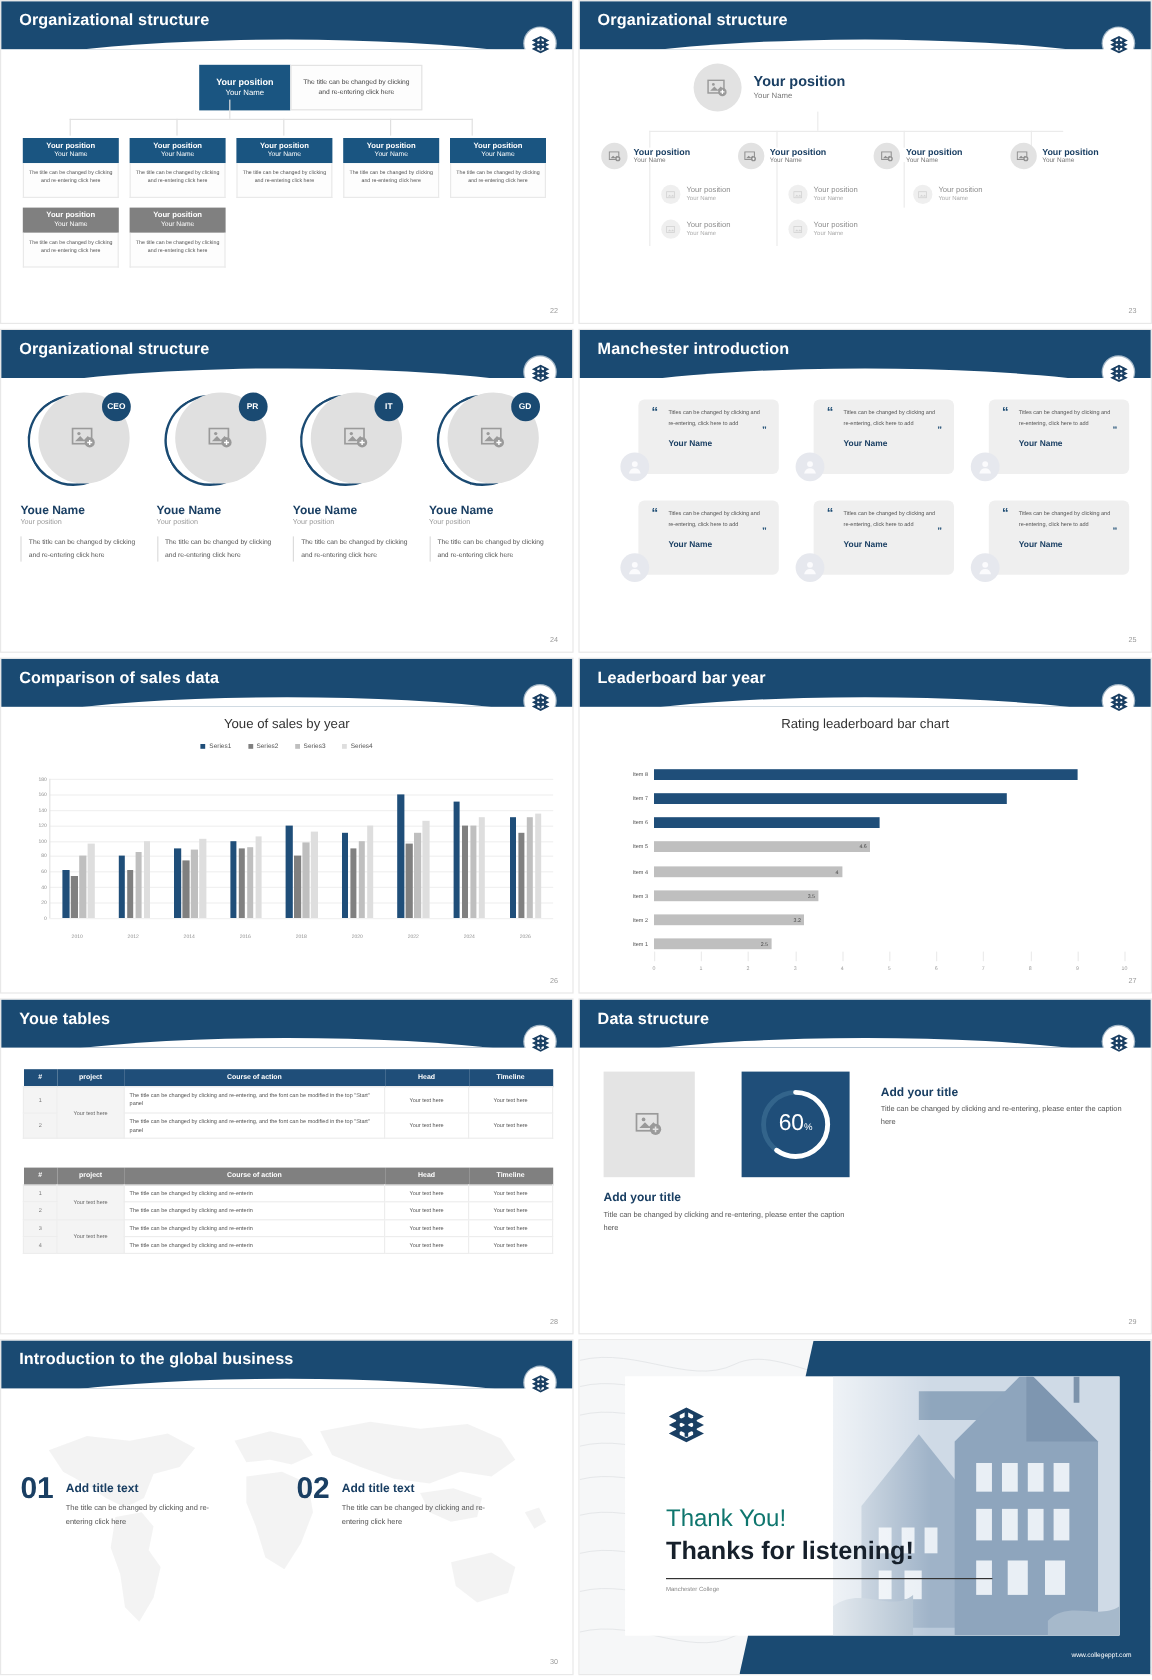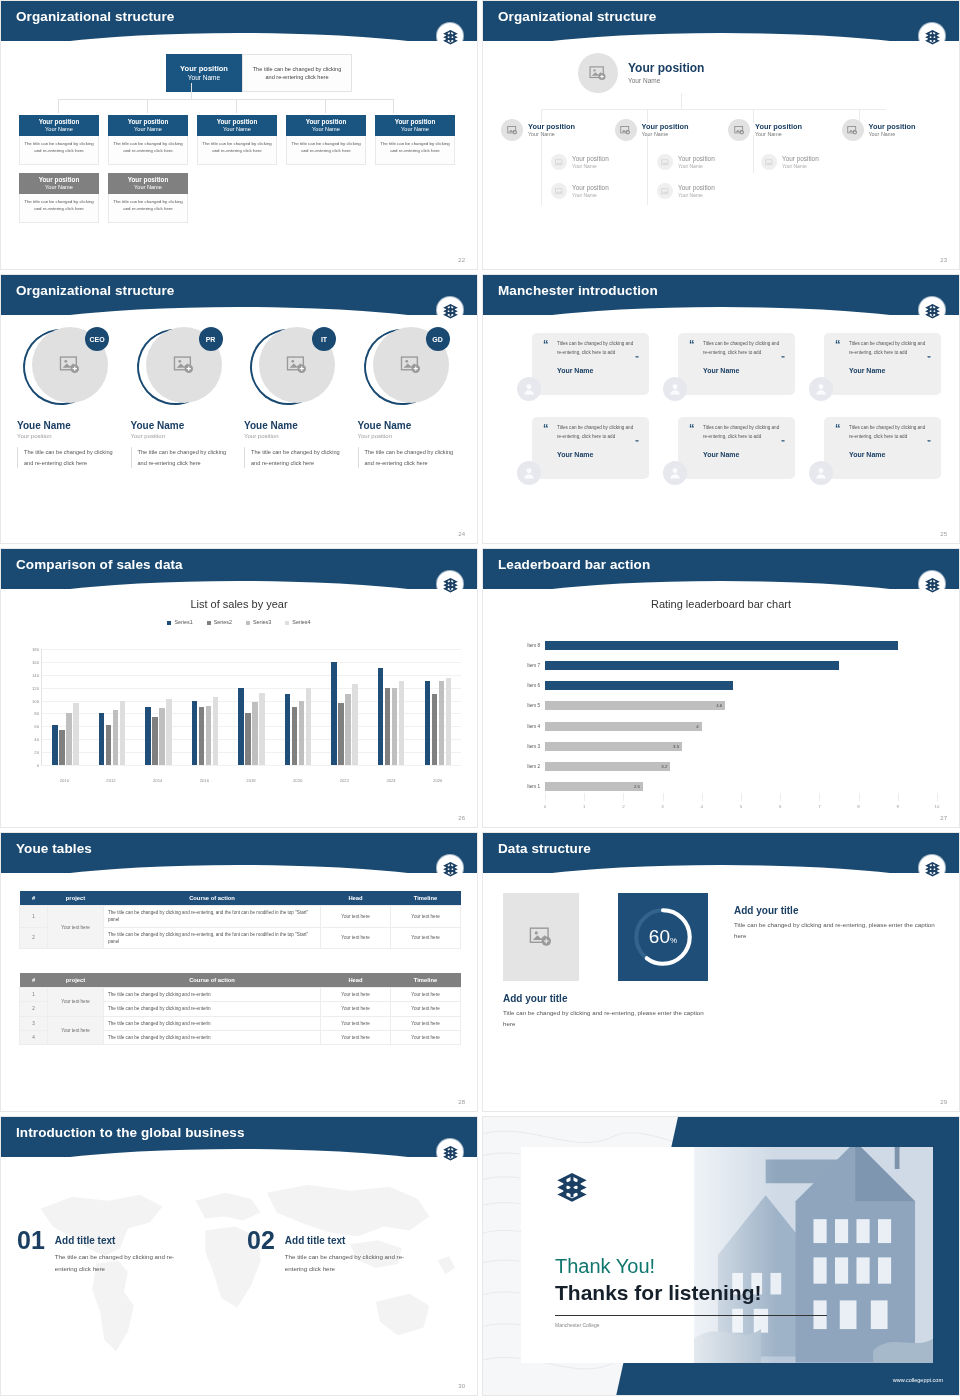--- a/index.html
+++ b/index.html
@@ -702,21 +702,21 @@
       <svg viewBox="0 0 24 24">
           <g fill="none" stroke="#1a3f63" stroke-width="2.1">
         <path d="M4 8l8-4 8 4-8 4z"></path>
             <path d="M4 13l8-4 8 4-8 4z"></path>
             <path d="M4 18l8-4 8 4-8 4z"></path>
         <path d="M12 4v16M7 6v13M17 6v13"></path>
           </g>
         </svg>
     </div>
     <div class="body">
-      <div class="ch-title">List of sales by year</div>
+      <div class="ch-title">Youe of sales by year</div>
       <div class="ch-legend" id="col-legend">
           <div><span class="sw" style="background:#1f4e79"></span><span>Series1</span></div>
           <div><span class="sw" style="background:#808080"></span><span>Series2</span></div>
           <div><span class="sw" style="background:#bfbfbf"></span><span>Series3</span></div>
           <div><span class="sw" style="background:#dedede"></span><span>Series4</span></div>
         </div>
       <div class="colchart" id="col-chart">
         <div id="col-ylabels">
             <div class="yl" style="top: 120px;">0</div>
             <div class="yl" style="top: 107.111px;">20</div>
@@ -810,21 +810,21 @@
             <div>2024</div>
             <div>2026</div>
           </div>
       </div>
     </div>
     <div class="pgnum">26</div>
   </div>
 
   <div class="slide">
     <div class="hdr">
-      <div class="hdr-title">Leaderboard bar action</div>
+      <div class="hdr-title">Leaderboard bar year</div>
     </div>
     <div class="logo-badge">
       <svg viewBox="0 0 24 24">
           <g fill="none" stroke="#1a3f63" stroke-width="2.1">
         <path d="M4 8l8-4 8 4-8 4z"></path>
             <path d="M4 13l8-4 8 4-8 4z"></path>
             <path d="M4 18l8-4 8 4-8 4z"></path>
         <path d="M12 4v16M7 6v13M17 6v13"></path>
           </g>
         </svg>

